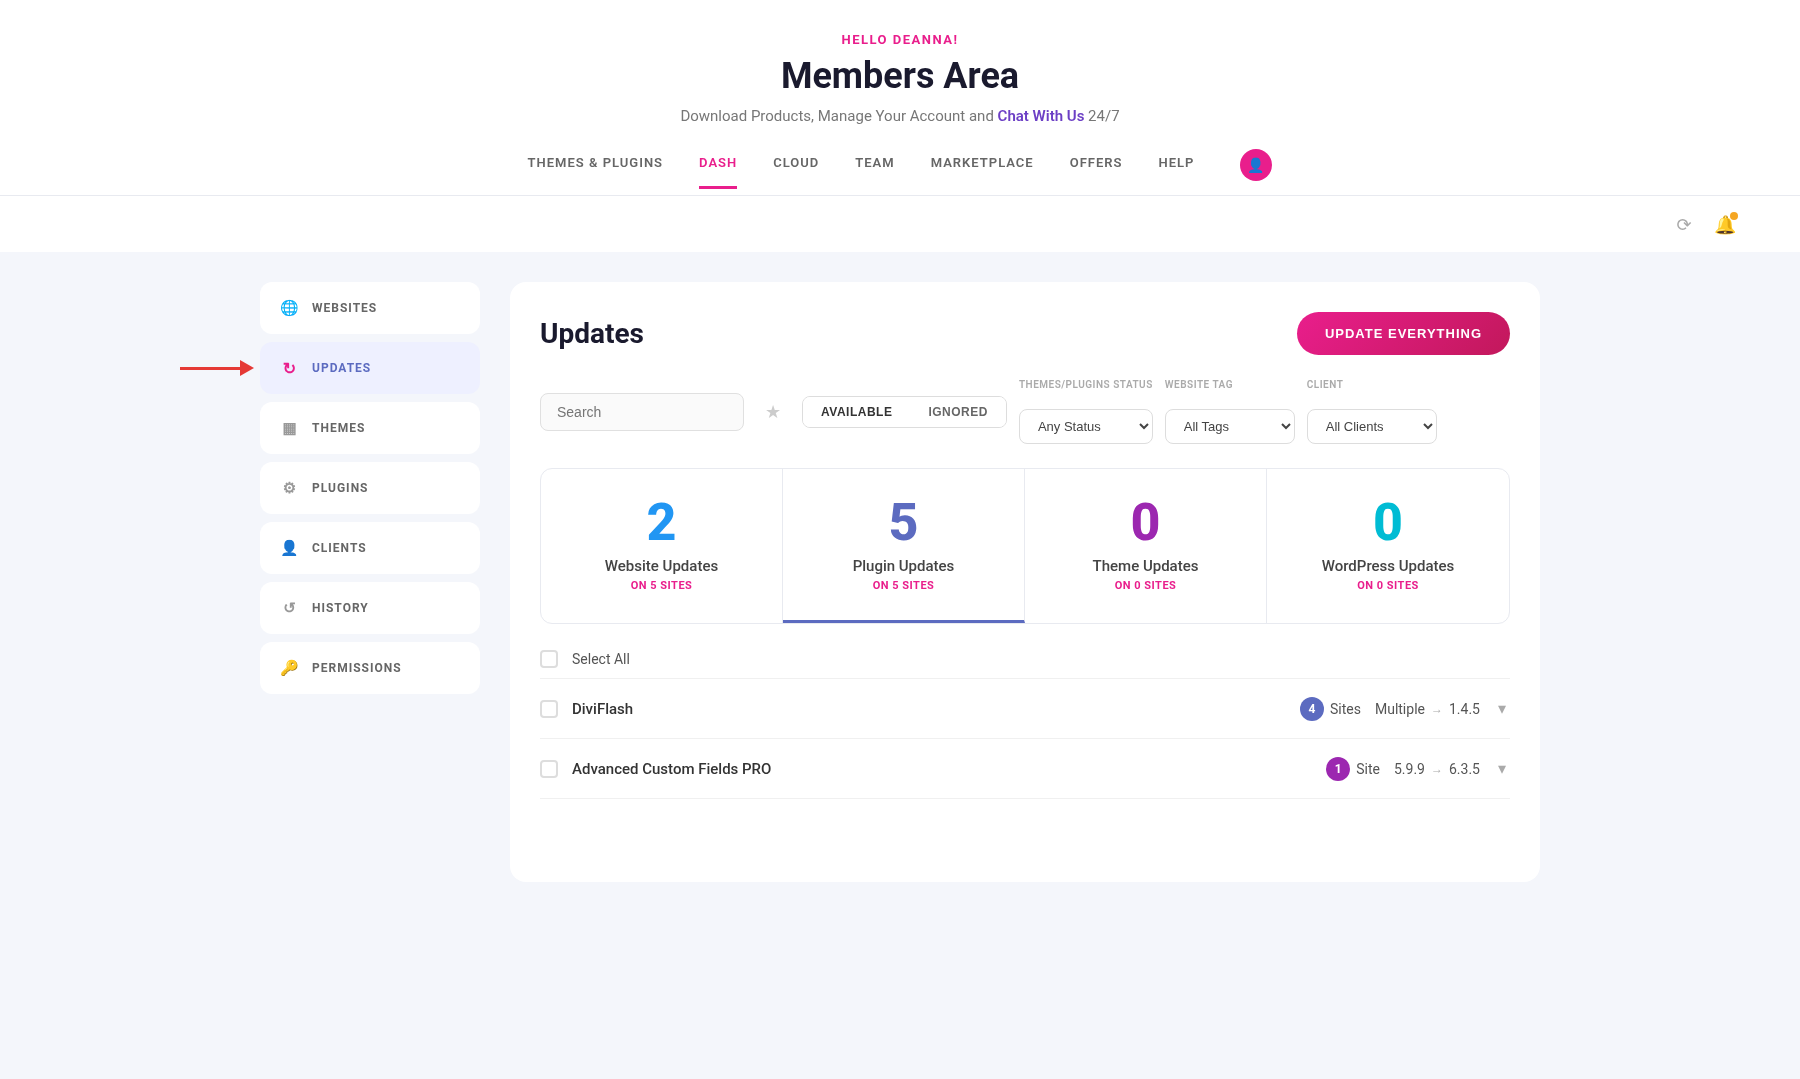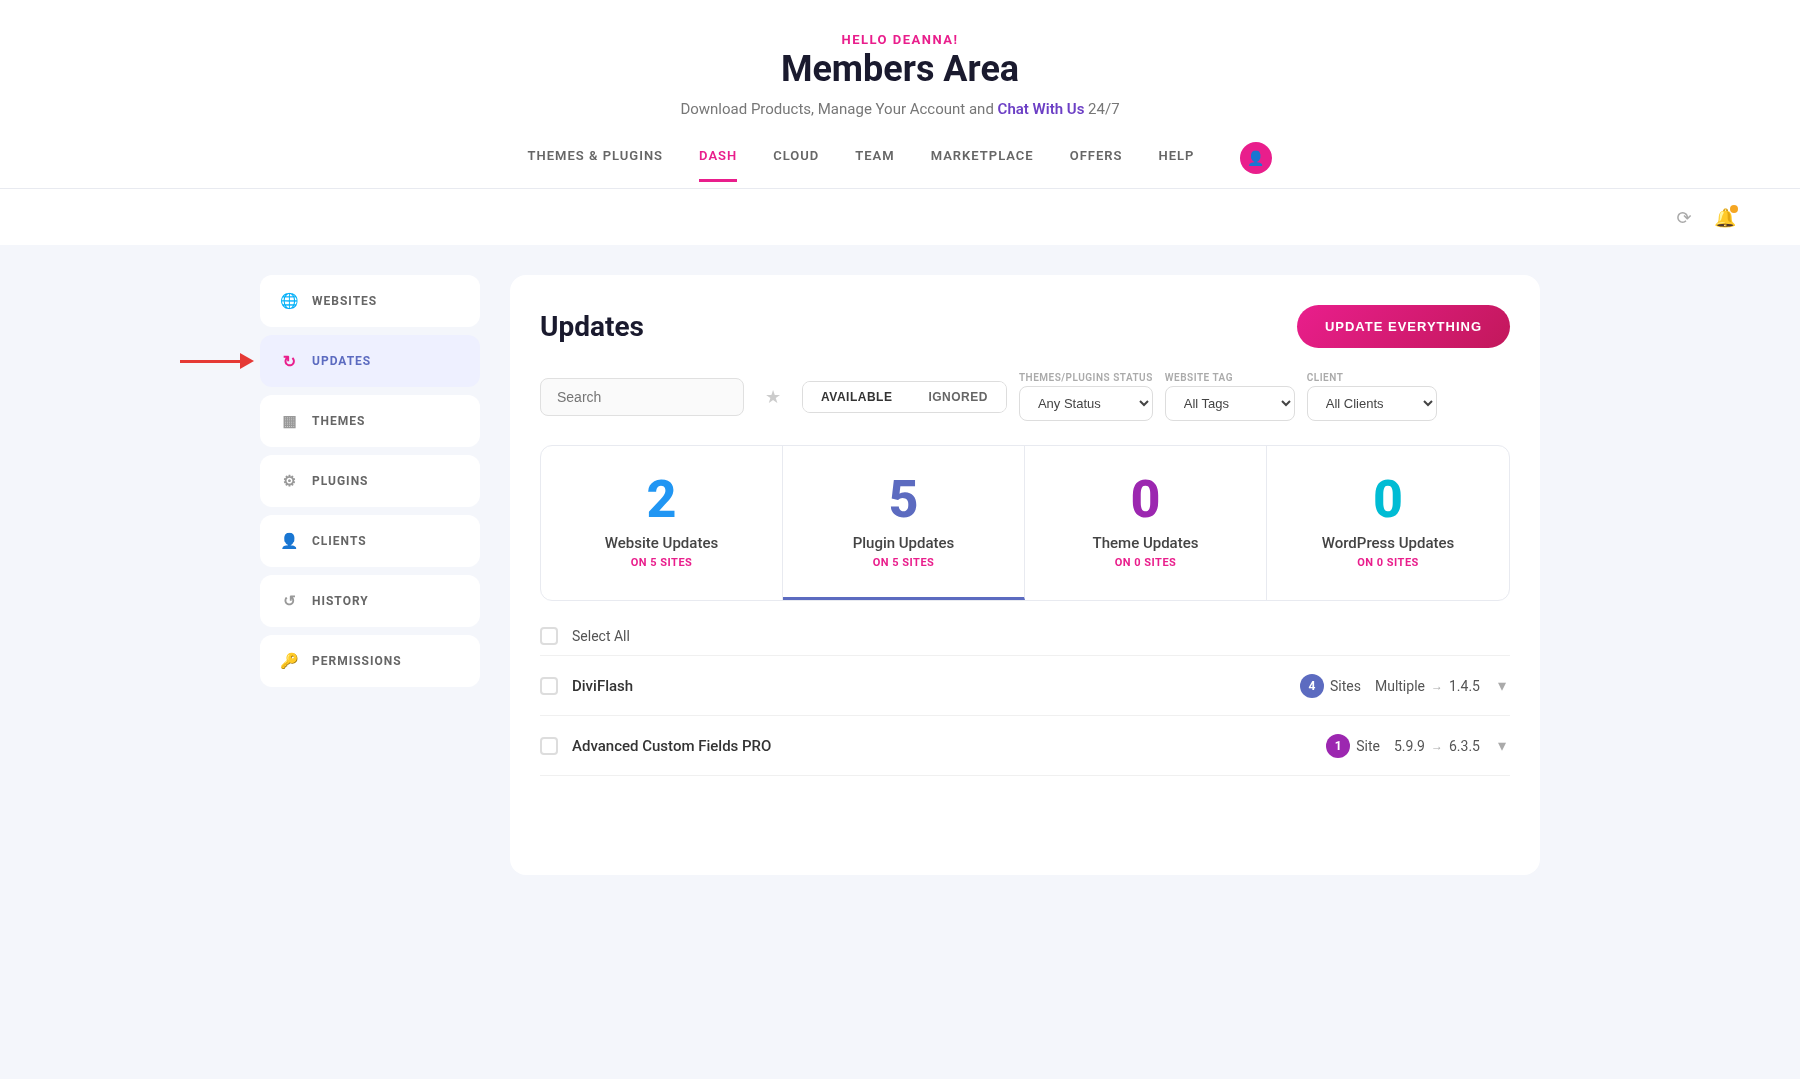--- a/index.html
+++ b/index.html
@@ -15,21 +15,21 @@
       background: #fff;
       text-align: center;
       padding: 32px 20px 0;
       border-bottom: 1px solid #e8eaf0;
     }
     .hello-text {
       color: #e91e8c;
       font-size: 13px;
       font-weight: 700;
       letter-spacing: 1.5px;
-      margin-bottom: 1px;
+      margin-bottom: 8px;
     }
     .members-title {
       font-size: 36px;
       font-weight: 700;
       color: #1a1a2e;
       margin-bottom: 10px;
     }
     .subtitle {
       font-size: 15px;
       color: #777;
@@ -246,21 +246,21 @@
     }
     .filter-label {
       font-size: 10px;
       color: #aaa;
       letter-spacing: 0.5px;
       font-weight: 600;
     }
     .filter-group {
       display: flex;
       flex-direction: column;
-      gap: 3px;
+      gap: 19px;
     }
     .filter-select {
       border: 1.5px solid #ddd;
       border-radius: 8px;
       padding: 8px 14px;
       font-size: 13px;
       color: #444;
       background: #fff;
       cursor: pointer;
       min-width: 130px;

